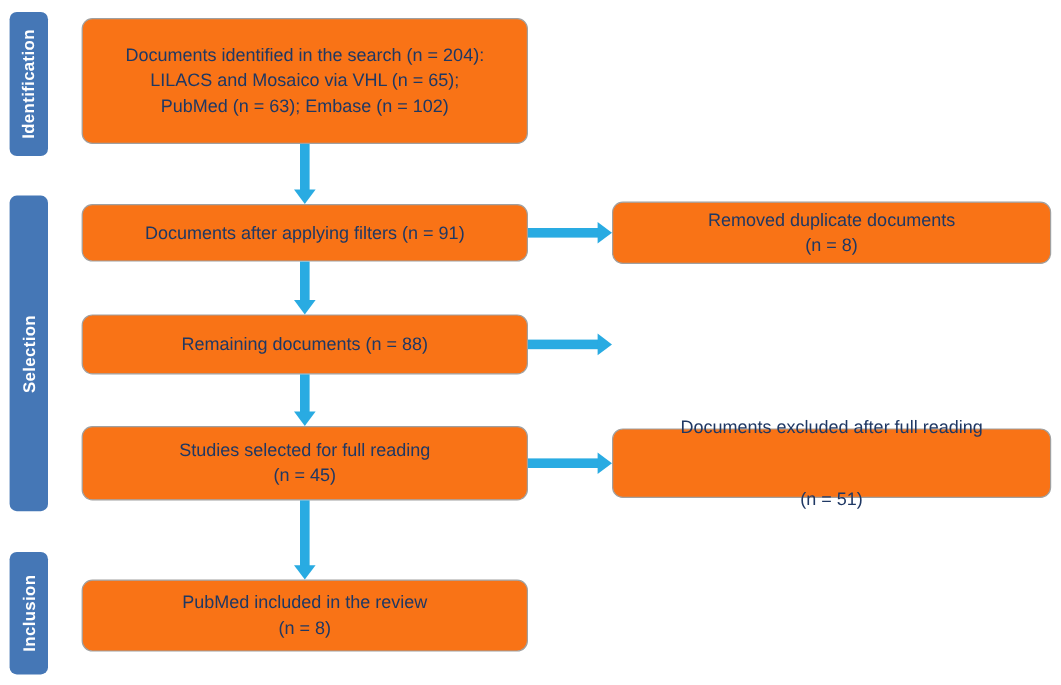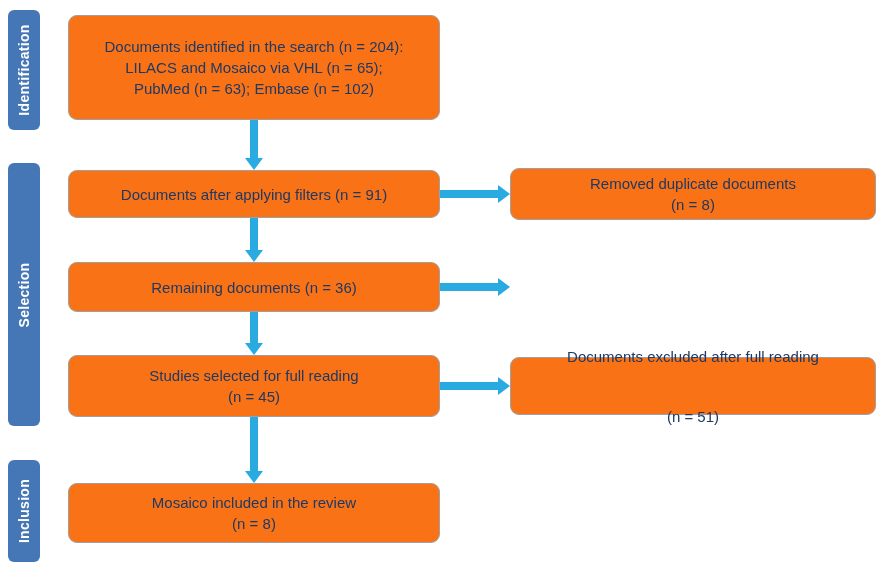--- a/index.html
+++ b/index.html
@@ -51,30 +51,30 @@
     <div>Documents identified in the search (n = 204):</div>
     <div>LILACS and Mosaico via VHL (n = 65);</div>
     <div>PubMed (n = 63); Embase (n = 102)</div>
   </div>
 
   <div class="box" style="left:68px; top:170px; width:372px; height:48px;">
     <div>Documents after applying filters (n = 91)</div>
   </div>
 
   <div class="box" style="left:68px; top:262px; width:372px; height:50px;">
-    <div>Remaining documents (n = 36)</div>
+    <div>Remaining documents (n = 88)</div>
   </div>
 
   <div class="box" style="left:68px; top:355px; width:372px; height:62px;text-align:center;">
     <div>Studies selected for full reading</div>
     <div>(n = 45)</div>
   </div>
 
   <div class="box" style="left:68px; top:483px; width:372px; height:60px;">
-    <div>Mosaico included in the review</div>
+    <div>PubMed included in the review</div>
     <div>(n = 8)</div>
   </div>
 
   <div class="box" style="left:510px; top:168px; width:366px; height:52px;padding-left:12px;">
     <div>Removed duplicate documents</div>
     <div>(n = 8)</div>
   </div>
 
 
   <div class="box" style="left:510px; top:357px; width:366px; height:58px;gap:39px;">

